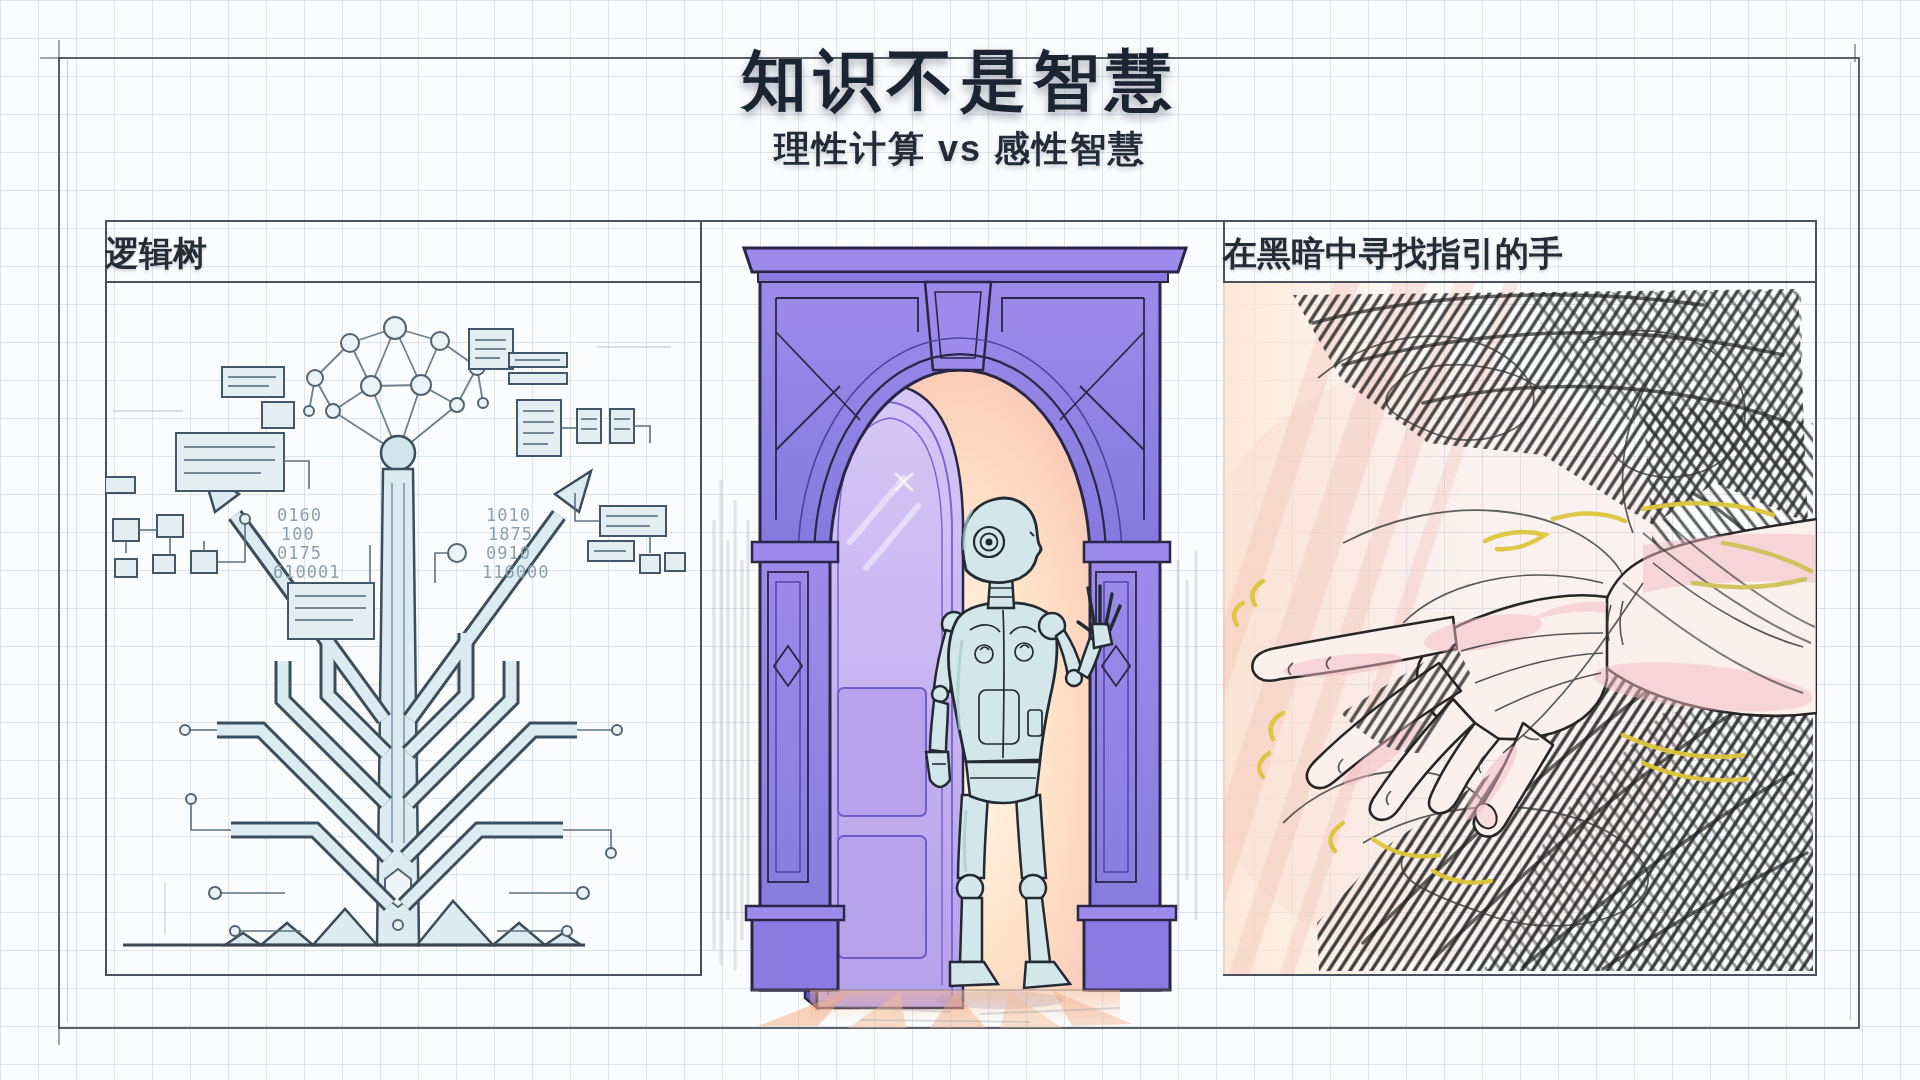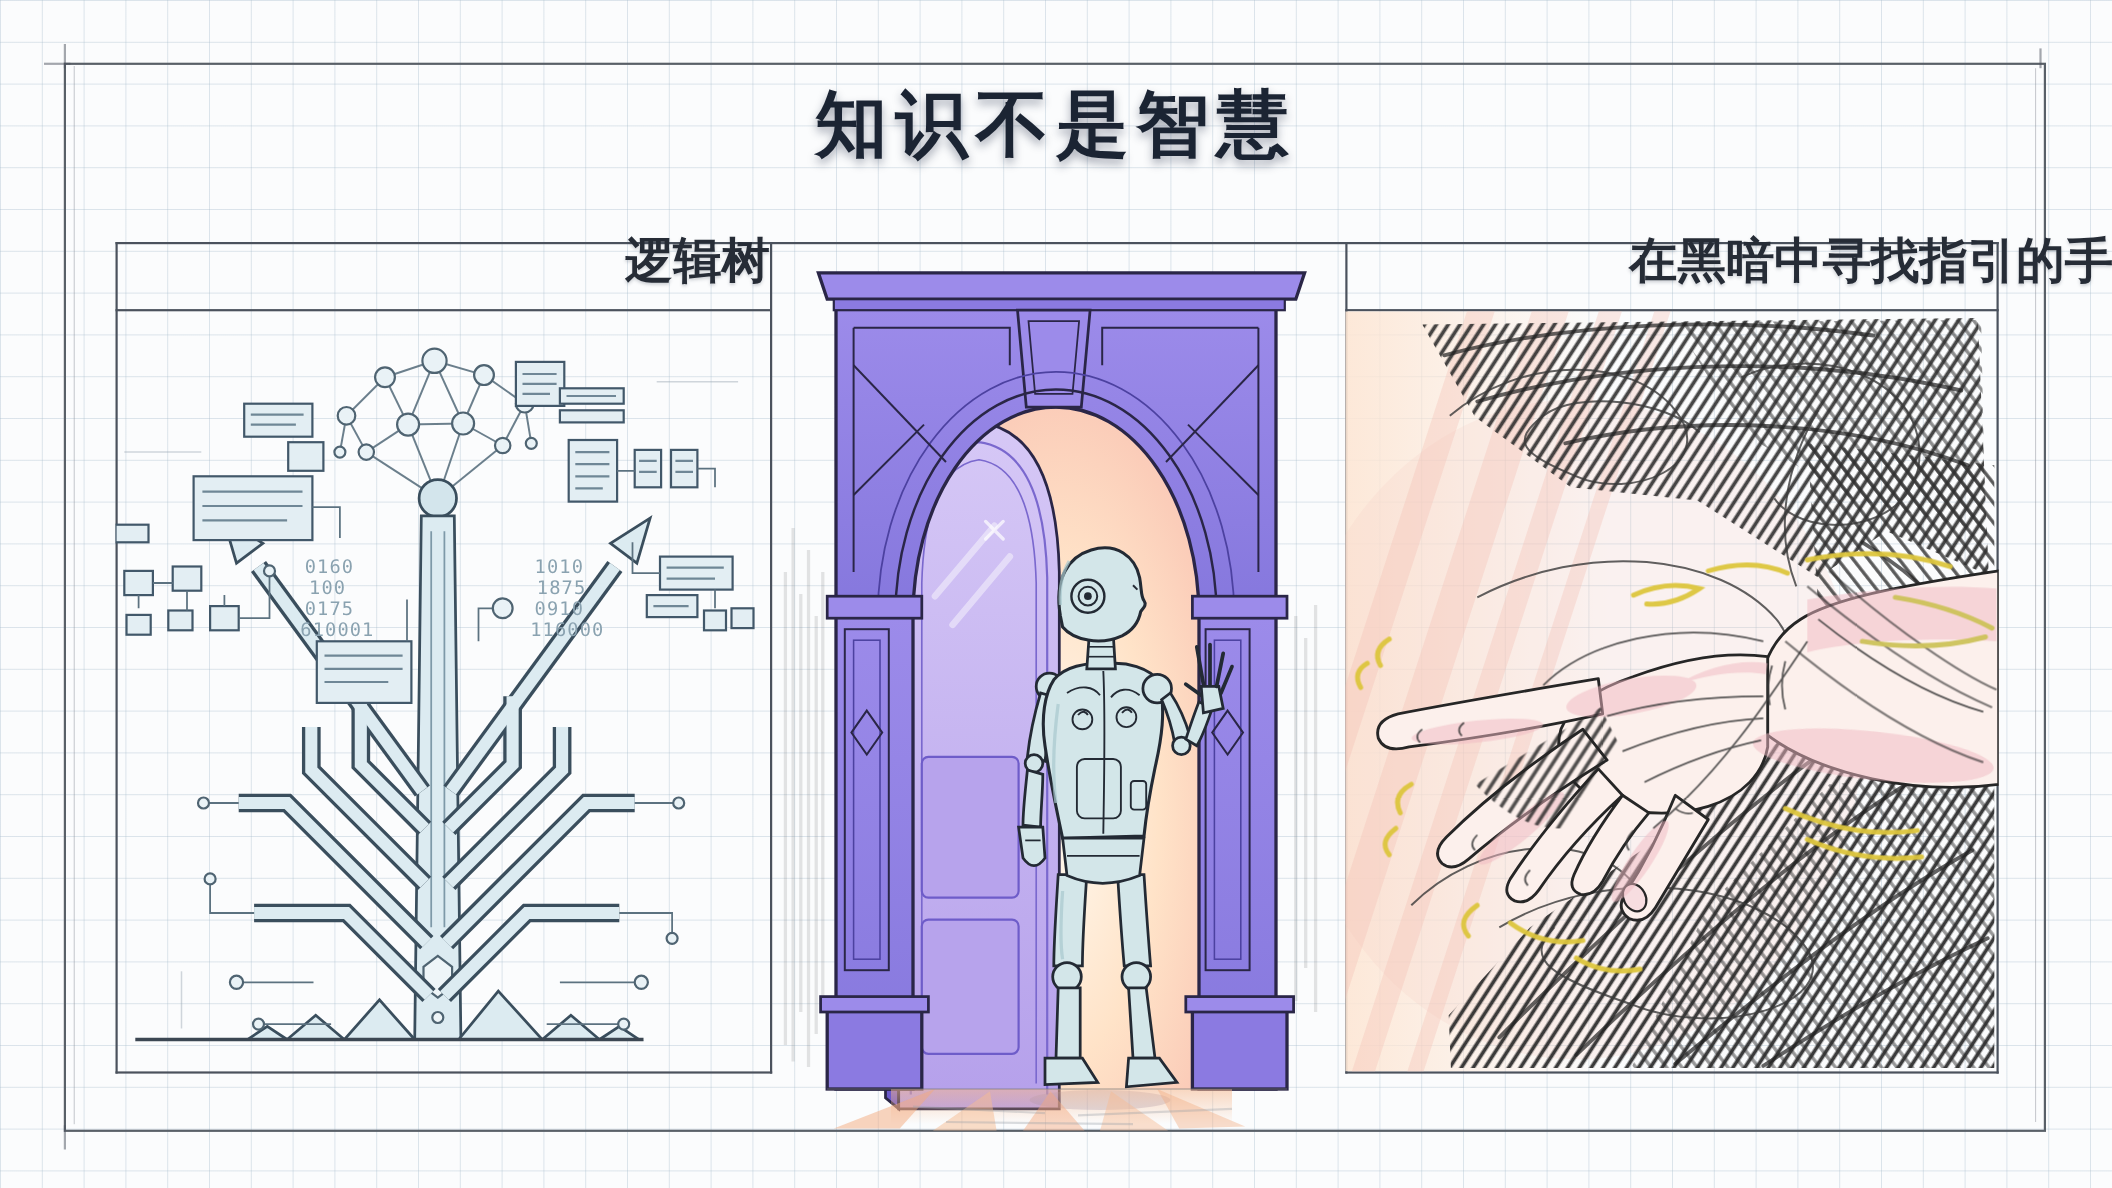--- a/index.html
+++ b/index.html
@@ -8,32 +8,32 @@
     background-color:#fbfcfd;
     background-image:
       linear-gradient(to right, rgba(167,188,205,.38) 1px, transparent 1px),
       linear-gradient(to bottom, rgba(167,188,205,.38) 1px, transparent 1px);
     background-size:38px 38px;
     font-family:"Liberation Sans", sans-serif;
   }
   .line{position:absolute;background:#4b525d;}
   .frame{position:absolute;border:2px solid #596068;}
   .sketchline{position:absolute;background:#8b9099;opacity:.45;width:1px;}
-  .header{position:absolute;left:0;top:46px;width:1920px;text-align:center;margin-top:32px;}
+  .header{position:absolute;left:0;top:46px;width:1920px;text-align:center;}
   .main-title{
     font-size:66px;font-weight:900;color:#1b2433;letter-spacing:7px;
     text-shadow:0 5px 9px rgba(30,40,65,.38);margin:0;line-height:1.05;
   }
   .subtitle{
     font-size:36px;font-weight:600;color:#232b38;letter-spacing:2px;
     text-shadow:0 3px 5px rgba(30,40,65,.22);margin:14px 0 0 0;line-height:1.1;
   }
   .panel-title{
-    position:absolute;top:216px;height:44px;font-size:44px;font-weight:700;
-    color:#262c36;text-align:right;line-height:44px;
+    position:absolute;top:231px;height:44px;font-size:34px;font-weight:700;
+    color:#262c36;text-align:left;line-height:44px;
     text-shadow:0 2px 3px rgba(40,50,70,.22);
   }
   svg{position:absolute;display:block;}
   .doc{fill:#e3eef3;stroke:#42586a;stroke-width:2;}
   .docline{stroke:#6f8796;stroke-width:2;}
   .wire{stroke:#5c7280;stroke-width:1.6;fill:none;}
   .nodec{fill:#e9f2f6;stroke:#4f6472;stroke-width:2;}
   .bin{font-family:"DejaVu Sans Mono", monospace;font-size:17px;fill:#8aa2b0;letter-spacing:1px;}
 </style>
 </head>
@@ -44,20 +44,21 @@
   <div class="frame" style="left:58px;top:57px;width:1798px;height:968px;"></div>
   <div class="sketchline" style="left:67px;top:60px;height:962px;"></div>
   <div class="sketchline" style="left:1850px;top:62px;height:958px;"></div>
   <div class="line" style="left:40px;top:57px;width:24px;height:2px;opacity:.5;"></div>
   <div class="line" style="left:58px;top:40px;width:2px;height:22px;opacity:.5;"></div>
   <div class="line" style="left:1854px;top:44px;width:2px;height:18px;opacity:.5;"></div>
   <div class="line" style="left:58px;top:1023px;width:2px;height:22px;opacity:.5;"></div>
 
   <div class="header">
     <h1 class="main-title">知识不是智慧</h1>
+    <div class="subtitle">理性计算 vs 感性智慧</div>
   </div>
 
   <div class="line" style="left:105px;top:220px;width:1712px;height:2px;"></div>
   <div class="line" style="left:105px;top:220px;width:2px;height:756px;"></div>
   <div class="line" style="left:700px;top:220px;width:2px;height:756px;"></div>
   <div class="line" style="left:1223px;top:220px;width:2px;height:756px;"></div>
   <div class="line" style="left:1815px;top:220px;width:2px;height:756px;"></div>
   <div class="line" style="left:105px;top:974px;width:597px;height:2px;"></div>
   <div class="line" style="left:1223px;top:974px;width:594px;height:2px;"></div>
   <div class="line" style="left:105px;top:281px;width:595px;height:2px;"></div>

